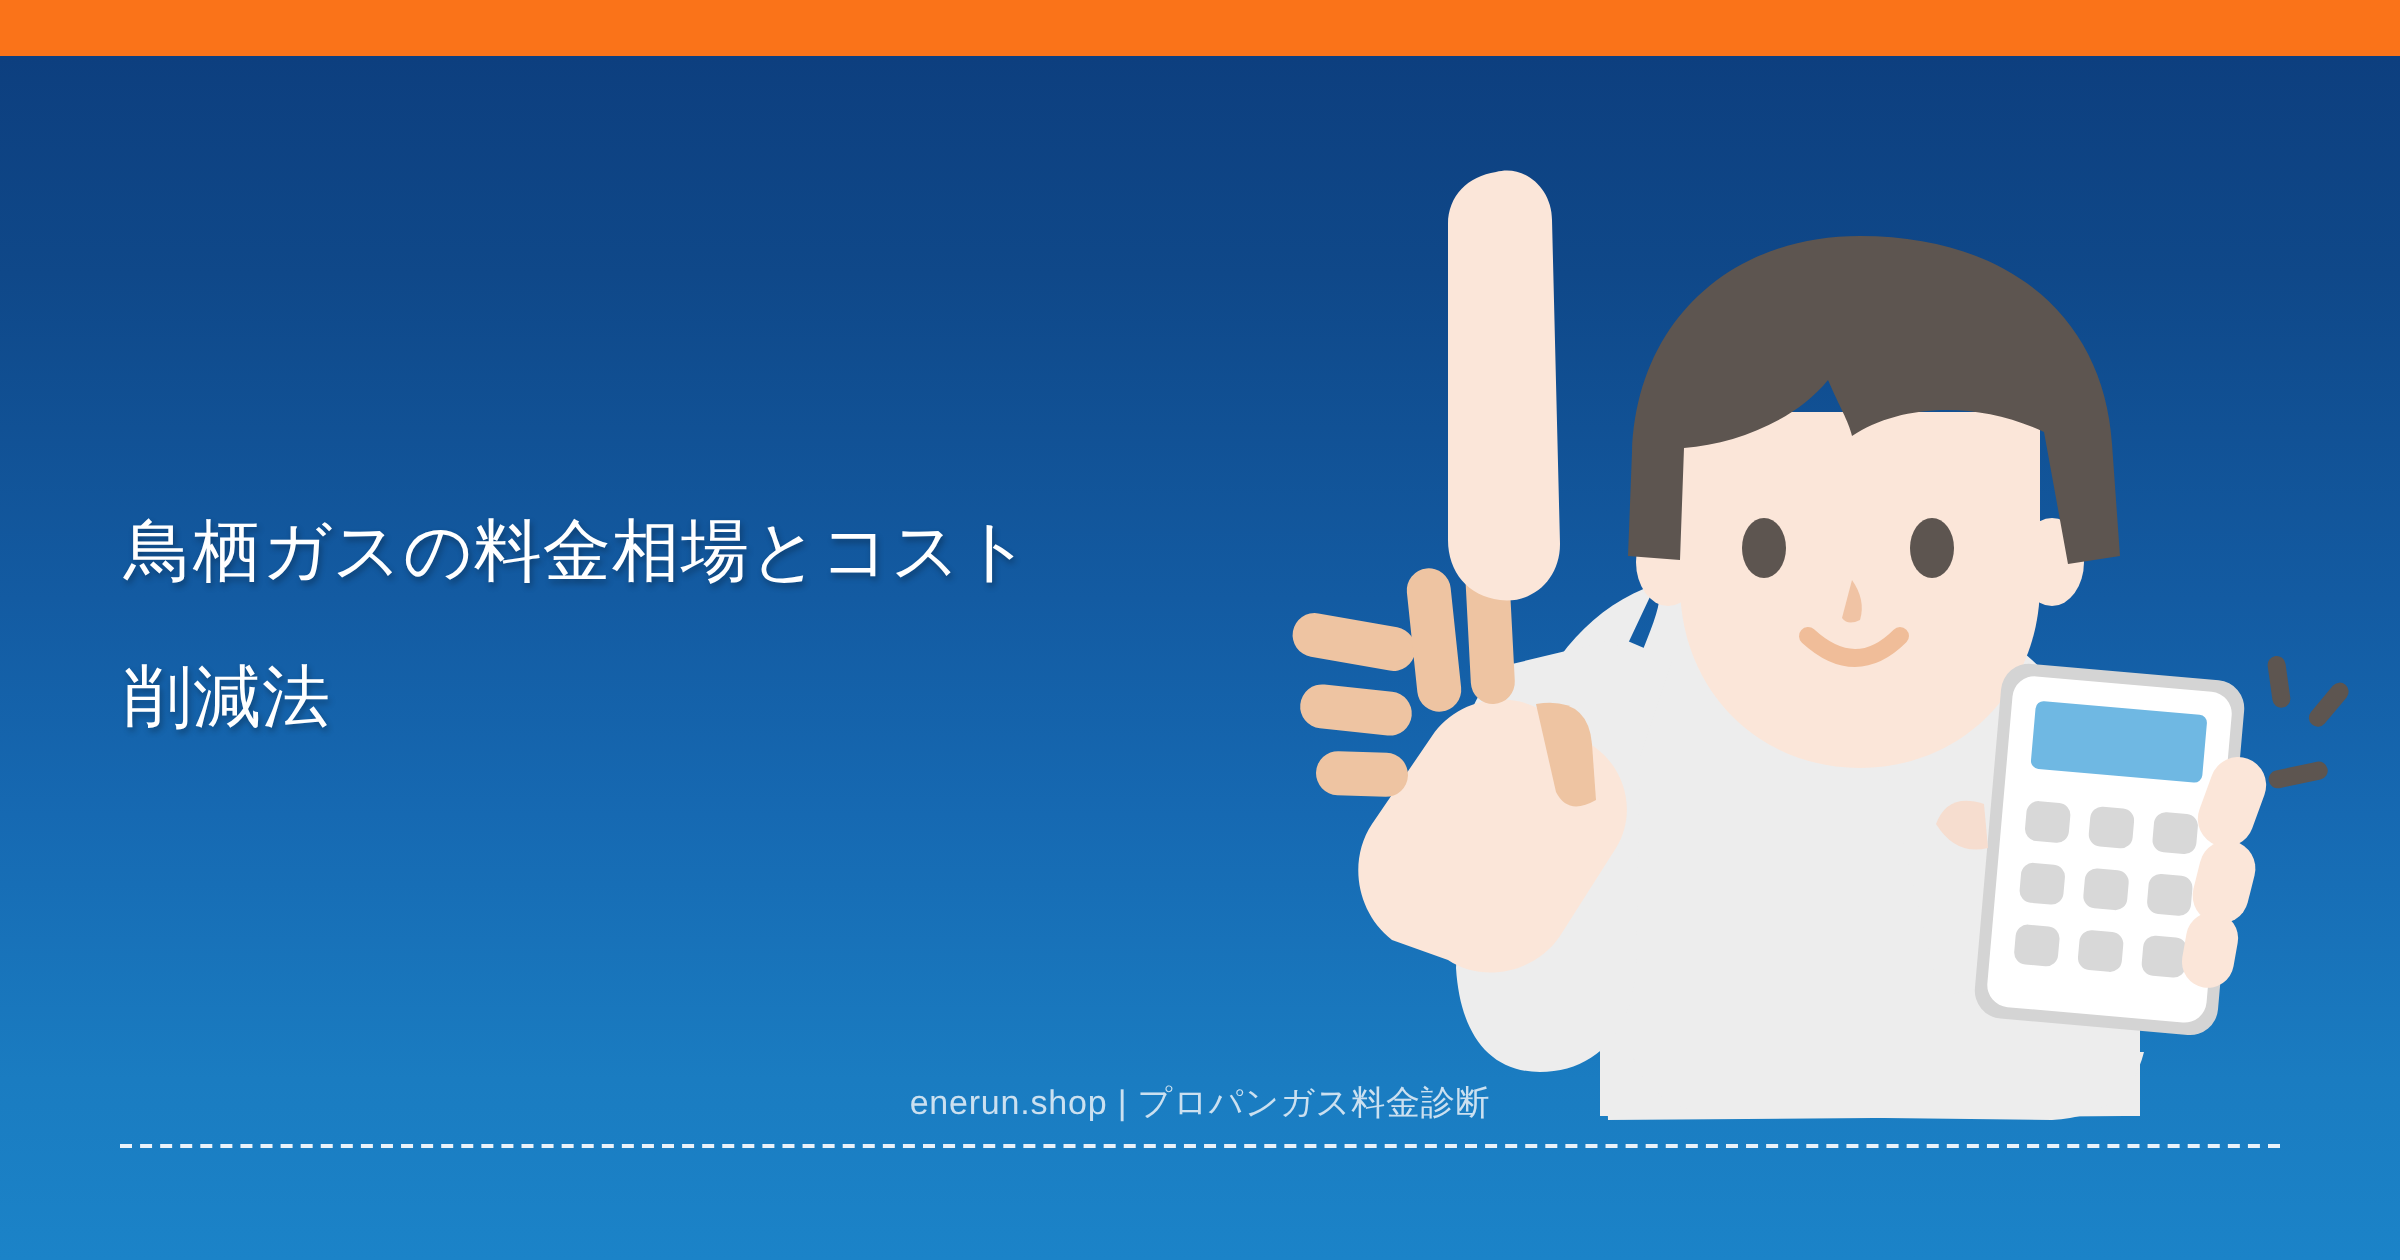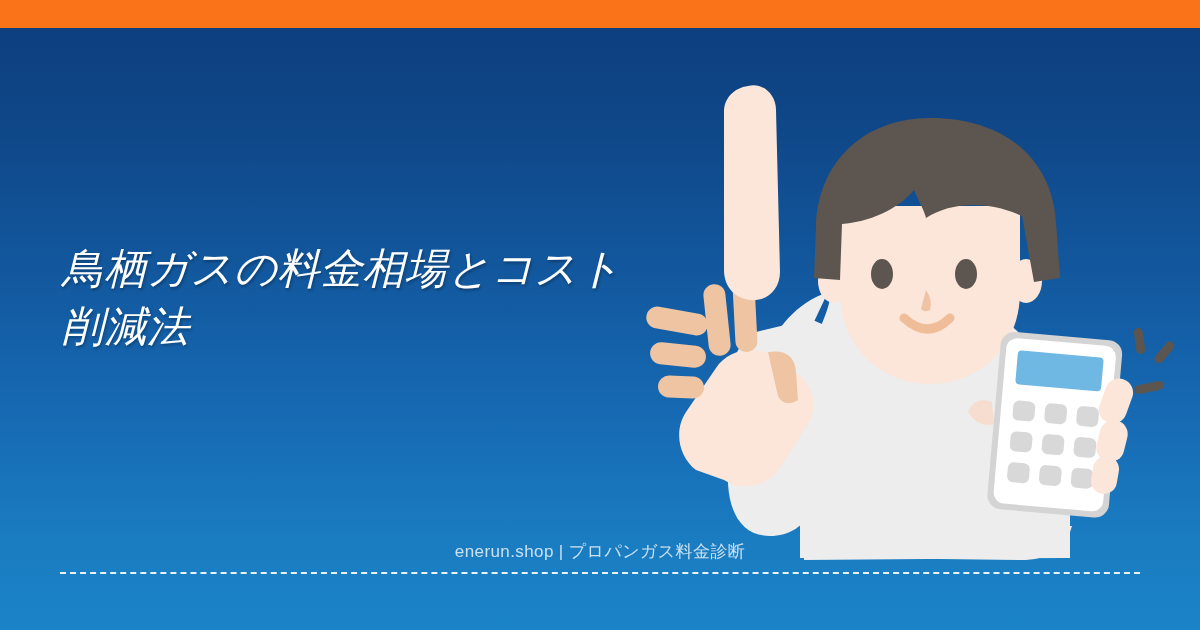--- a/index.html
+++ b/index.html
@@ -37,28 +37,27 @@
         #1b83c8 100%);
     overflow: hidden;
   }
   
   #title {
     position: absolute;
     left: 62px;
     top: 212px;
     width: 660px;
     color: #ffffff;
-    font-size: 42px;
-    line-height: 58px;
+    font-size: 34px;
+    line-height: 73px;
     font-weight: 400;
     letter-spacing: 0.5px;
     text-shadow: 1px 2px 3px rgba(0,0,0,0.30);
     white-space: pre-line;
     z-index: 6;
-    font-style: italic;
   }
   
   #footer-wrap {
     position: absolute;
     left: 0;
     top: 540px;
     width: 1144px;
     height: 90px;
     z-index: 8;
   }

